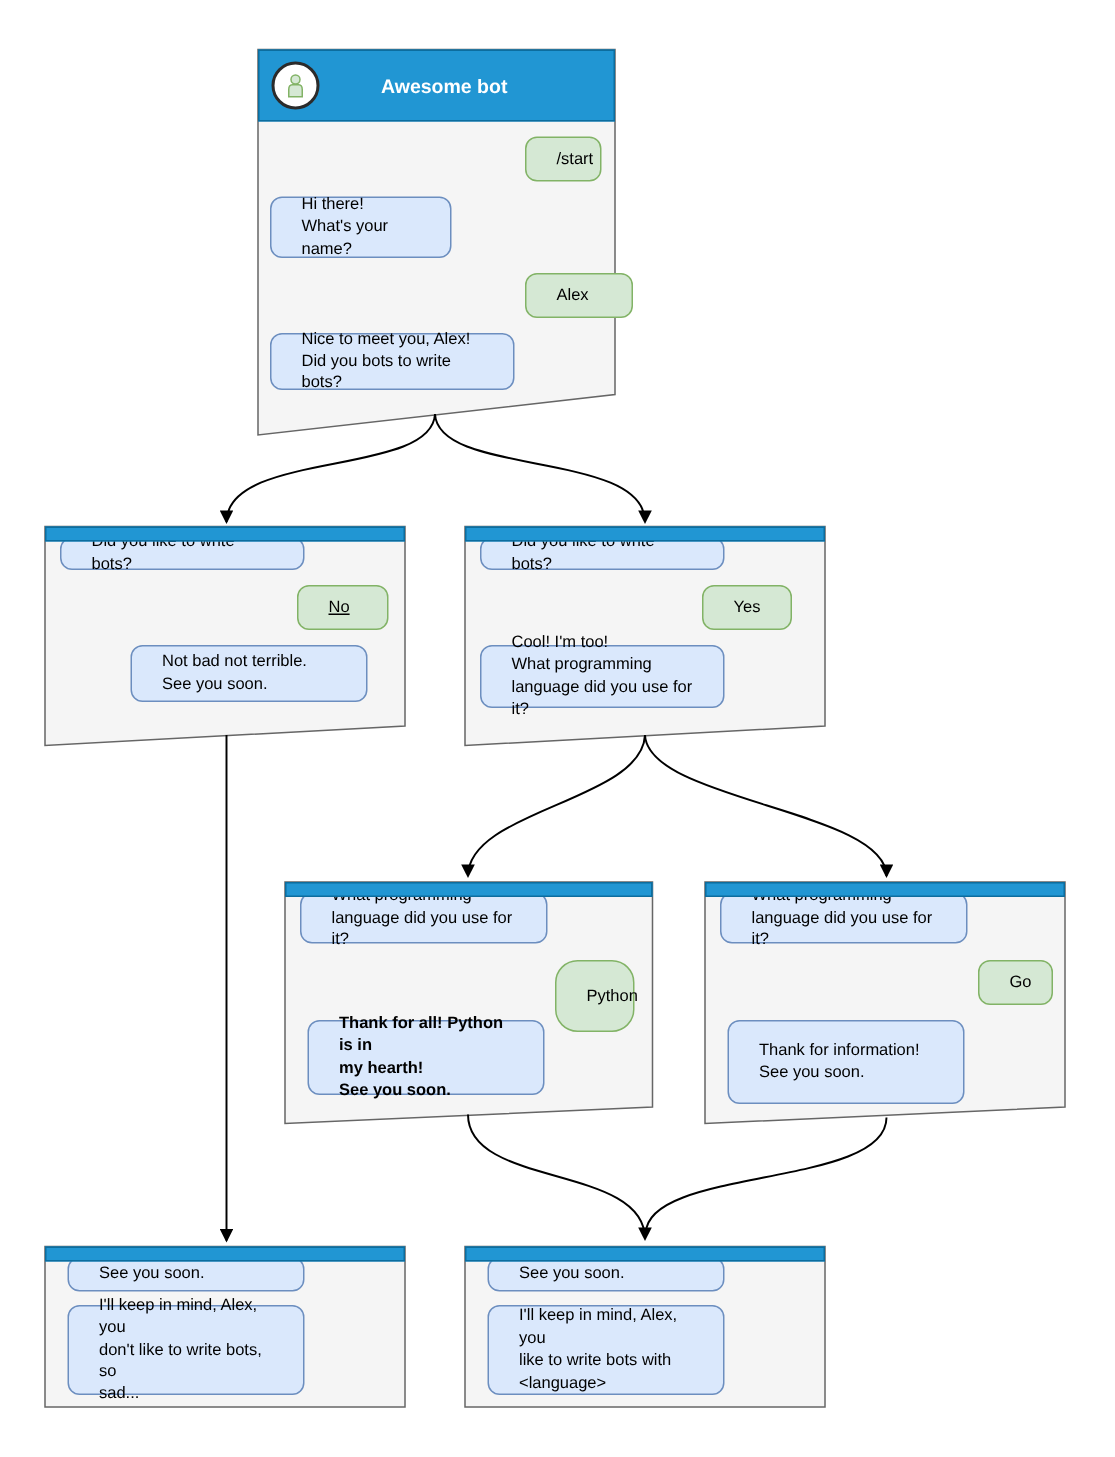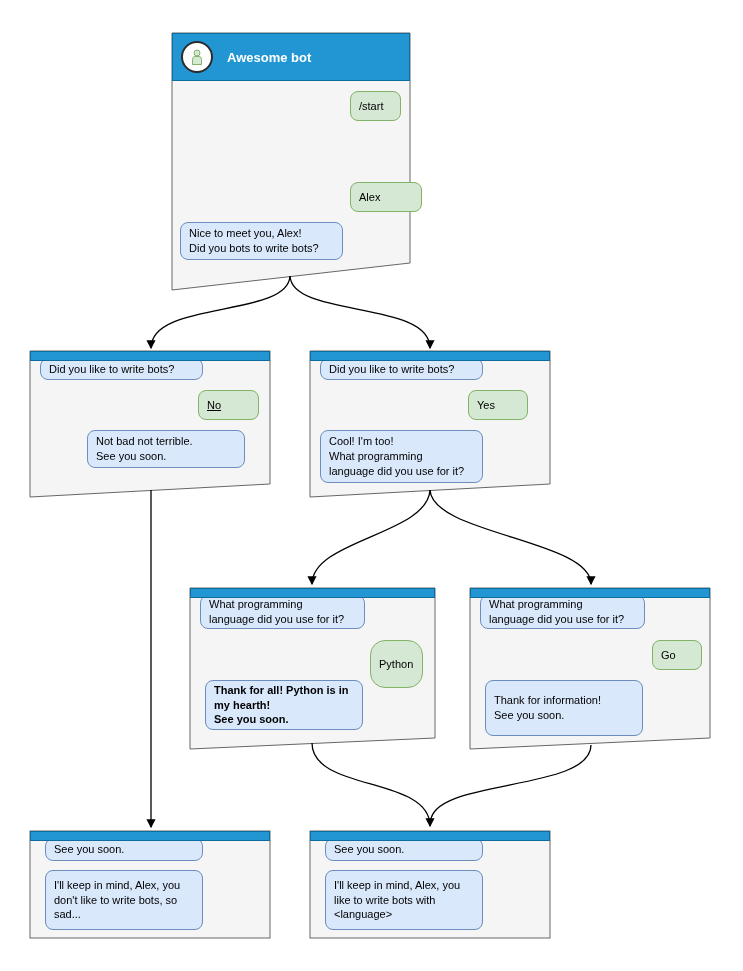--- a/index.html
+++ b/index.html
@@ -6,33 +6,33 @@
   .canvas {
     position:relative; width:743px; height:971px; background:#ffffff;
     font-family:"Liberation Sans", sans-serif; overflow:hidden;
   }
   svg.layer { position:absolute; left:0; top:0; z-index:1; }
   .card-shape { fill:#f5f5f5; stroke:#666666; stroke-width:1; }
   .edge { fill:none; stroke:#000000; stroke-width:1.3; }
   .bubble {
     position:absolute; z-index:2; border-radius:8px;
     font-size:11px; line-height:1.35; color:#000;
-    display:flex; align-items:center; padding:2px 8px;
+    display:flex; align-items:center; padding:2px 20px;
     box-sizing:border-box; white-space:pre-line;
   }
   .bubble.bot  { background:#dae8fc; border:1px solid #6c8ebf; }
   .bubble.user { background:#d5e8d4; border:1px solid #82b366; }
   .strip {
     position:absolute; z-index:3; height:10px;
     background:#2196d3; border:1px solid #0c6d9e; box-sizing:border-box;
   }
   .chat-header {
     position:absolute; z-index:3; left:172px; top:33px; width:238px; height:48px;
     background:#2196d3; border:1px solid #0c6d9e; box-sizing:border-box;
-    display:flex; align-items:center;
+    display:flex; align-items:center;gap:27px;
   }
   .avatar {
     width:32px; height:32px; border-radius:50%; background:#ffffff;
     border:2px solid #2b2b2b; margin-left:8px; box-sizing:border-box;
     display:flex; align-items:center; justify-content:center; flex:0 0 auto;
   }
   .chat-title { color:#ffffff; font-weight:bold; font-size:13px; margin-left:14px; }
 </style>
 </head>
 <body>
@@ -67,34 +67,36 @@
     <div class="avatar">
       <svg width="20" height="20" viewBox="0 0 24 24">
         <circle cx="12" cy="7.2" r="3.6" fill="#d5e8d4" stroke="#82b366" stroke-width="1.2"></circle>
         <path d="M6.6 21 L6.6 15.2 Q6.6 11.6 9.4 11.4 L14.6 11.4 Q17.4 11.6 17.4 15.2 L17.4 21 Z" fill="#d5e8d4" stroke="#82b366" stroke-width="1.2"></path>
       </svg>
     </div>
     <div class="chat-title">Awesome bot</div>
   </div>
 
   <div class="bubble user" style="left:350px; top:91px;  width:51px;  height:30px;">/start</div>
+  <div class="bubble bot" style="left:180px; top:131px; width:121px; height:41px;">Hi there!
+What's your name?</div>
   <div class="bubble user" style="left:350px; top:182px; width:72px;  height:30px;">Alex</div>
   <div class="bubble bot" style="left:180px; top:222px; width:163px; height:38px;">Nice to meet you, Alex!
 Did you bots to write bots?</div>
 
   <div class="strip" style="left:30px; top:351px; width:240px;"></div>
   <div class="bubble bot" style="left:40px;  top:358px; width:163px; height:22px;">Did you like to write bots?</div>
   <div class="bubble user" style="left:198px; top:390px; width:61px;  height:30px;text-decoration:underline;">No</div>
   <div class="bubble bot" style="left:45px;  top:430px; width:158px; height:38px;margin-left:42px;">Not bad not terrible.
 See you soon.</div>
 
   <div class="strip" style="left:310px; top:351px; width:240px;"></div>
   <div class="bubble bot" style="left:320px; top:358px; width:163px; height:22px;">Did you like to write bots?</div>
   <div class="bubble user" style="left:468px; top:390px; width:60px;  height:30px;">Yes</div>
-  <div class="bubble bot" style="left:320px; top:430px; width:163px; height:53px;">Cool! I'm too!
+  <div class="bubble bot" style="left:320px; top:430px; width:163px; height:42px;">Cool! I'm too!
 What programming
 language did you use for it?</div>
 
   <div class="strip" style="left:190px; top:588px; width:245px;"></div>
   <div class="bubble bot" style="left:200px; top:595px; width:165px; height:34px;">What programming
 language did you use for it?</div>
   <div class="bubble user" style="left:370px; top:640px; width:53px;  height:48px;border-radius:15px;">Python</div>
   <div class="bubble bot" style="left:205px; top:680px; width:158px; height:50px;font-weight:bold;">Thank for all! Python is in
 my hearth!
 See you soon.</div>

